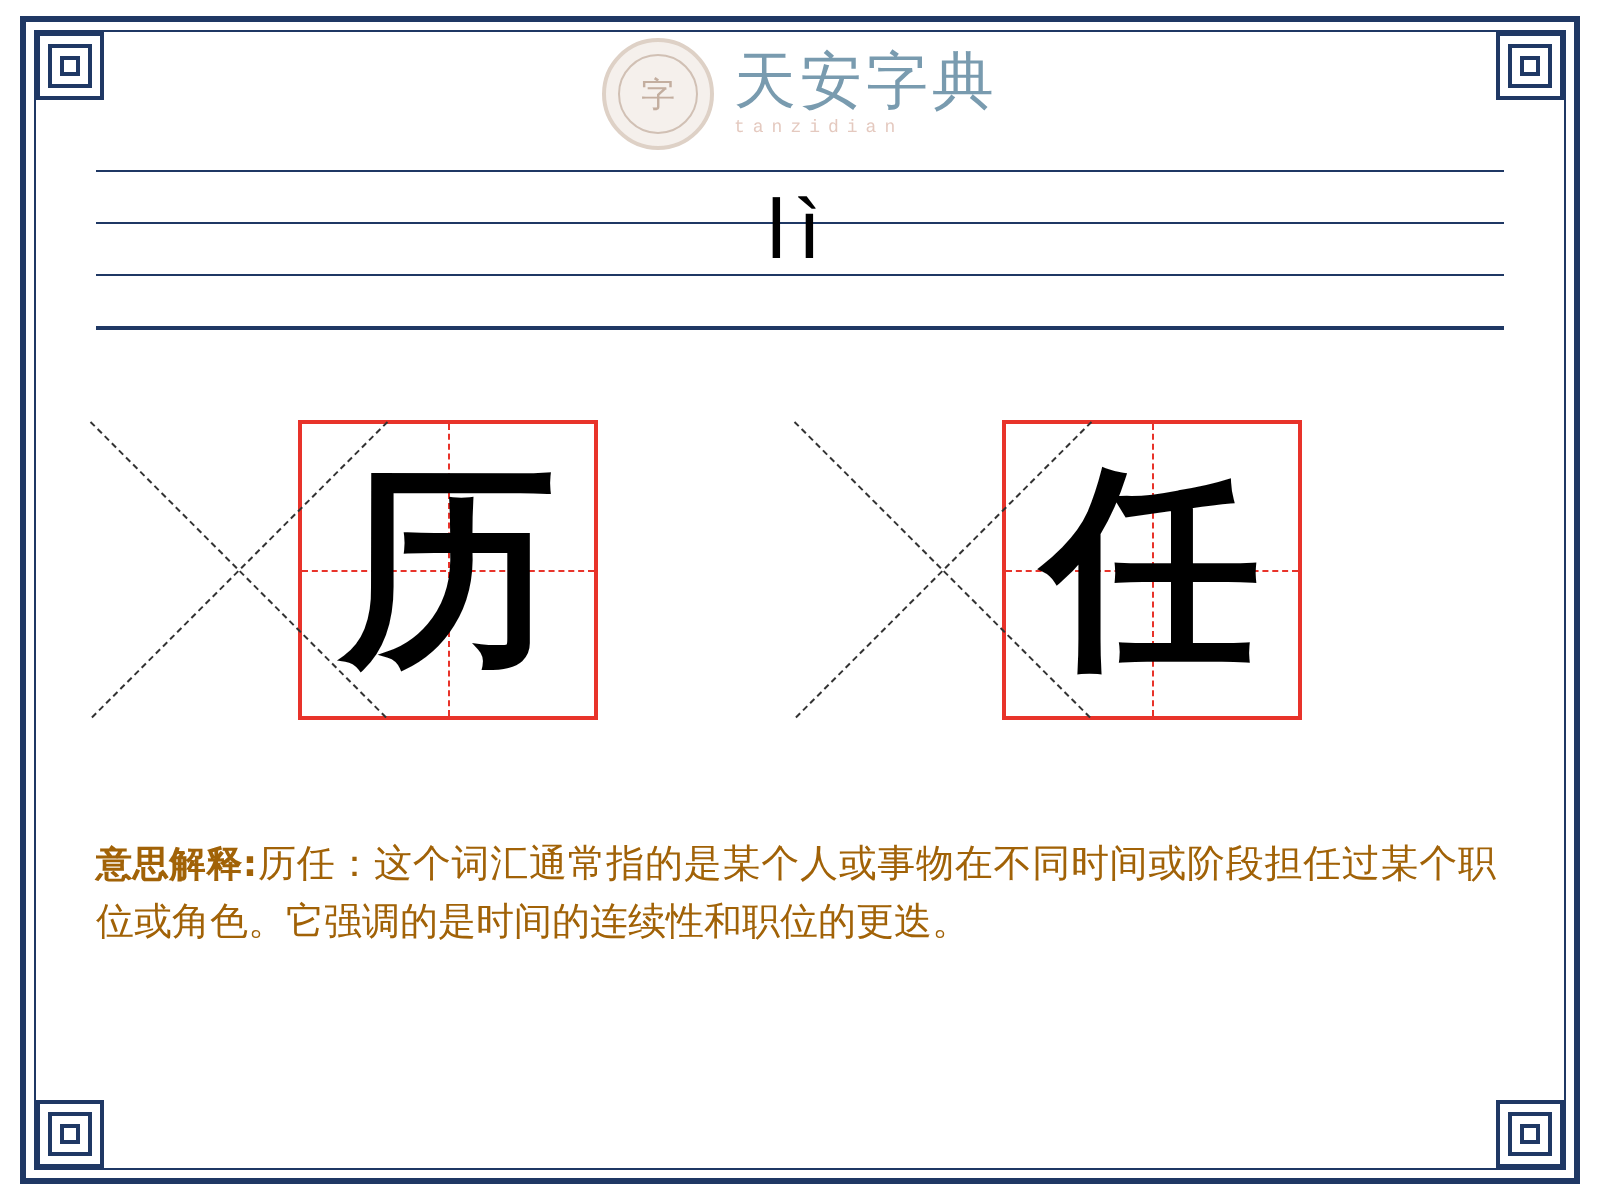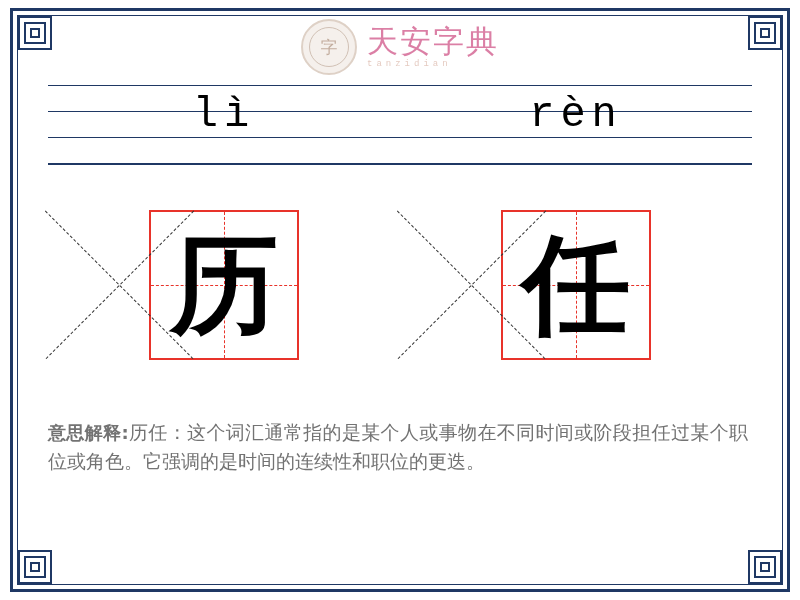--- a/index.html
+++ b/index.html
@@ -102,21 +102,21 @@
   .wm-text {
     display: flex;
     flex-direction: column;
     align-items: flex-start;
     justify-content: center;
     opacity: 0.55;
   }
   .wm-title {
     font-size: 31px;
     letter-spacing: 2px;
-    color: #be185d;
+    color: #0c4a6e;
     font-family: "DejaVu Sans", sans-serif;
     line-height: 1.05;
   }
   .wm-sub {
     font-size: 9px;
     letter-spacing: 4px;
     color: #cf9e8c;
     font-family: Liberation Mono, monospace;
     margin-top: 2px;
   }
@@ -148,21 +148,21 @@
     right: 0;
     top: 0;
     height: 80px;
     display: flex;
   }
   .pinyin-cell {
     flex: 1 1 0;
     display: flex;
     align-items: center;
     justify-content: center;
-    font-family: Liberation Mono, monospace;
+    font-family: Liberation Sans, sans-serif;
     font-size: 42px;
     letter-spacing: 6px;
     color: #000000;
     line-height: 1;
     padding-bottom: 20px;
     box-sizing: border-box;
   }
 
   
   .chars {
@@ -227,21 +227,21 @@
 
   
   .definition {
     position: absolute;
     left: 48px;
     right: 52px;
     top: 418px;
     font-family: "DejaVu Serif", serif;
     font-size: 19px;
     line-height: 1.5;
-    color: #737373;
+    color: #a16207;
     text-align: justify;
   }
   .definition .label {
     font-weight: bold;
     font-family: "DejaVu Sans", sans-serif;
     font-size: 18px;
   }
   .definition .body {
     font-family: "DejaVu Serif", serif;
   }
@@ -285,21 +285,20 @@
     </div>
   </div>
 
   <div class="staff">
     <div class="line l1"></div>
     <div class="line l2"></div>
     <div class="line l3"></div>
     <div class="line l4 thick"></div>
     <div class="pinyin-row">
       <div class="pinyin-cell">lì</div>
-      <div class="pinyin-cell">rèn</div>
     </div>
   </div>
 
   <div class="chars">
     <div class="char-cell">
       <div class="grid-box">
         <span class="dash-h"></span>
         <span class="dash-v"></span>
         <span class="dash-d1"></span>
         <span class="dash-d2"></span>

